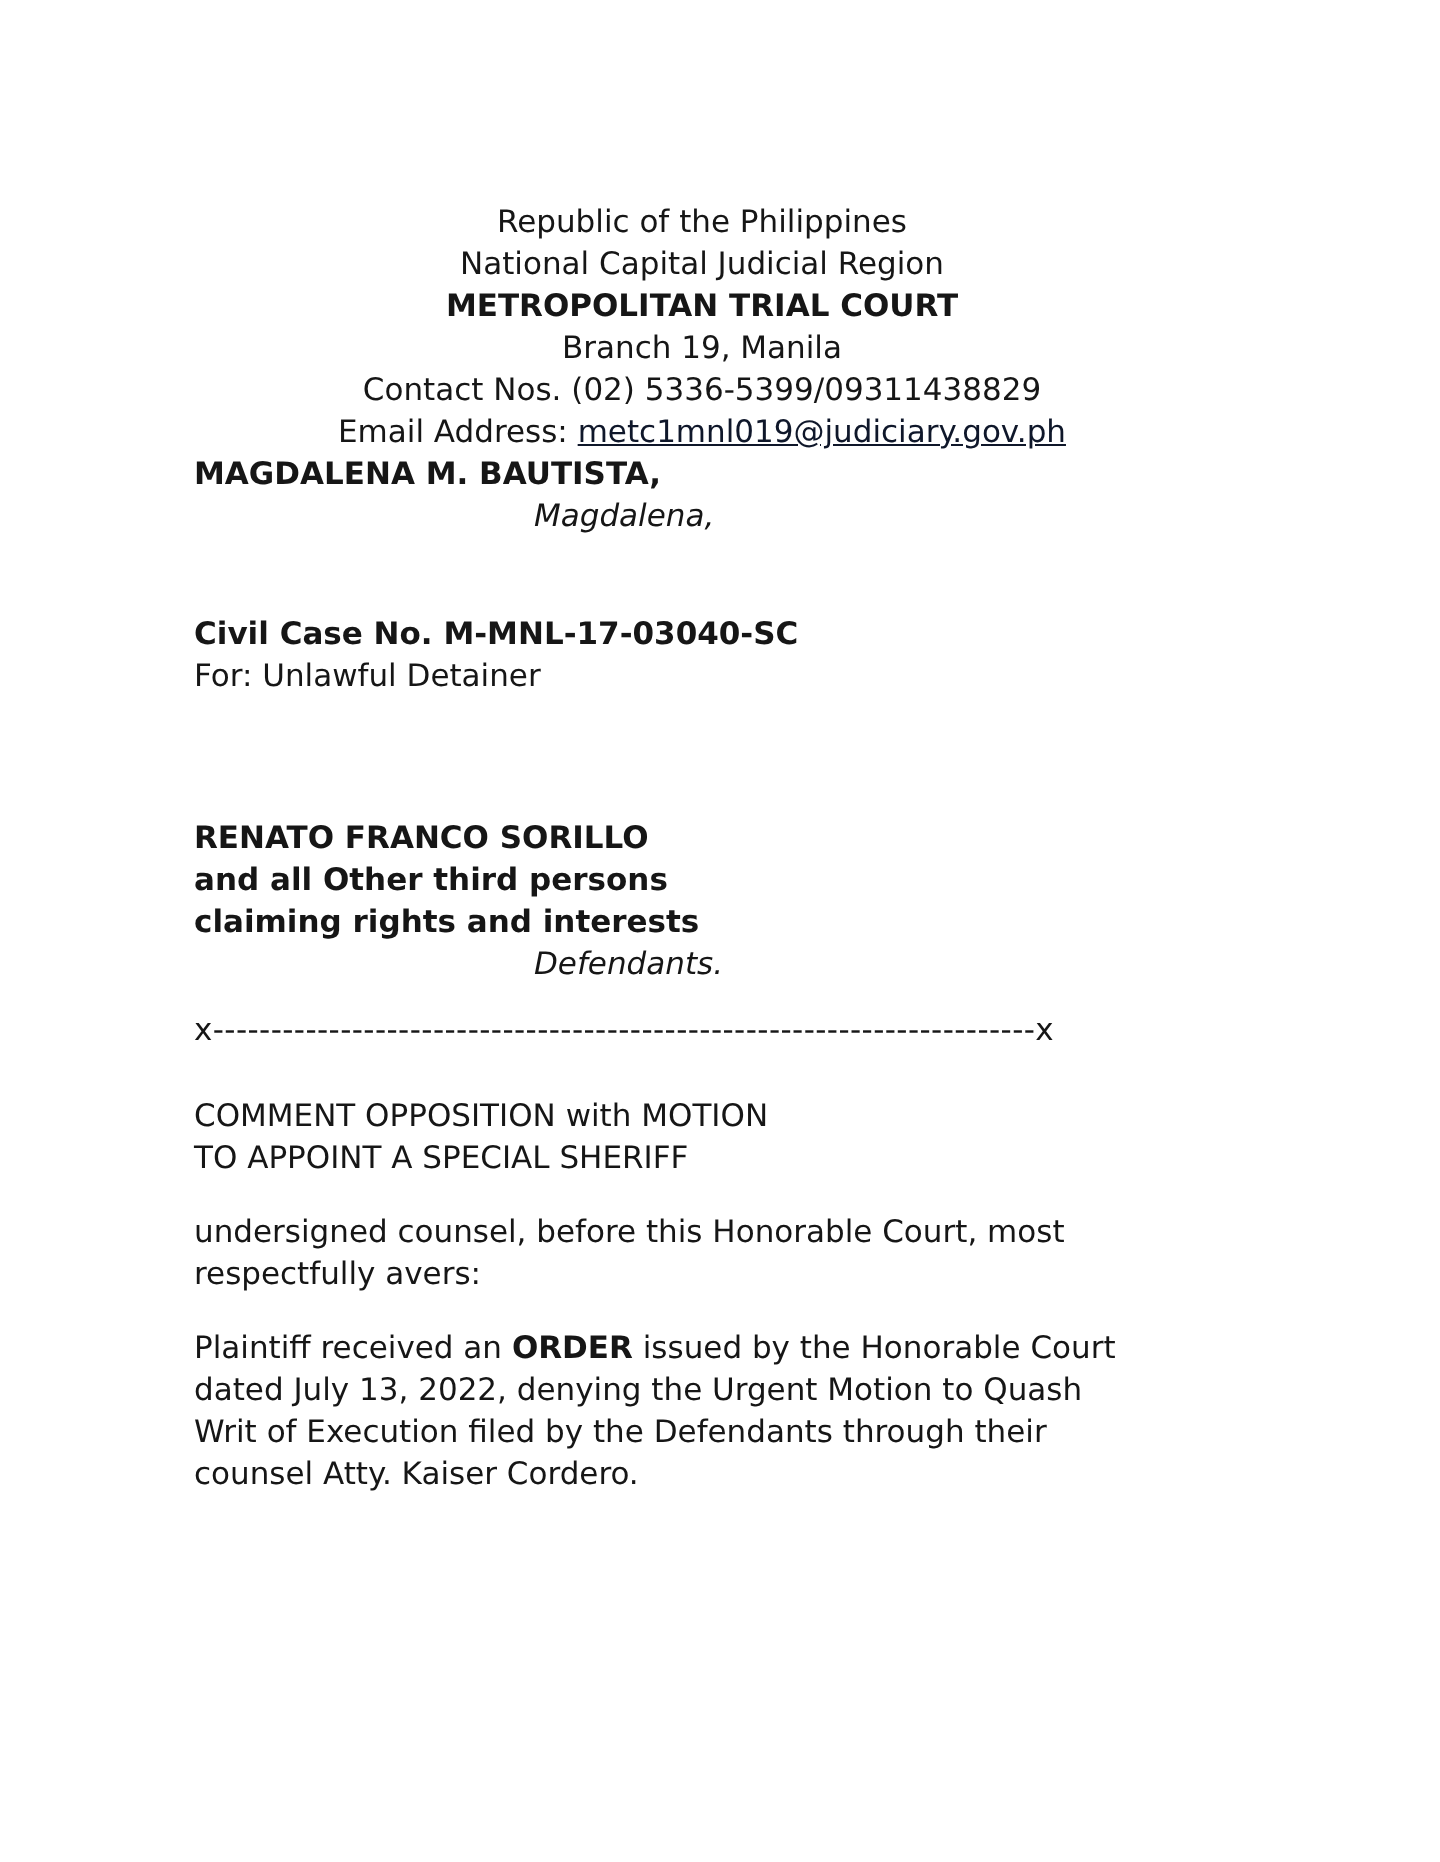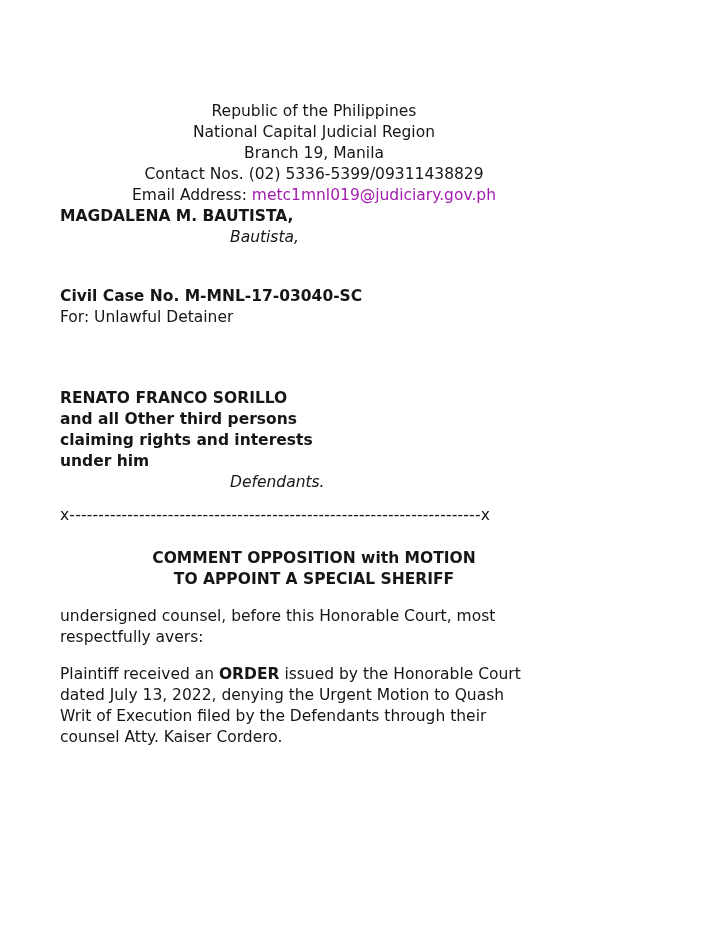--- a/index.html
+++ b/index.html
@@ -9,27 +9,28 @@
     background: #ffffff;
     font-family: "DejaVu Sans", sans-serif;
     font-size: 15.5px;
     line-height: 21px;
     color: #161616;
     overflow: hidden;
   }
   .page {
     width: 720px;
     height: 931px;
-    padding: 101px 85px 0 60px;
+    padding: 101px 85px 0 97px;
   }
   .content { width: 508px; }
   .center { text-align: center; }
   .bold { font-weight: bold; }
   a.email-link {
-    color: #a21caf;
+    color: #0f172a;
+    text-decoration: underline;
     cursor: pointer;
     text-align: center;
   }
   .caption-block { margin-top: 0; }
   .role-label {
     margin-left: 170px;
     font-style: italic;
   }
   .vs-row {
     margin-top: 38px;
@@ -44,60 +45,60 @@
   .defendants-block { margin-top: 60px; }
   .divider-line {
     margin-top: 12px;
     white-space: nowrap;
     overflow: hidden;
     width: 460px;
     letter-spacing: 0.2px;
   }
   .doc-title {
     margin-top: 22px;
-    text-align: center;
-    font-weight: bold;
+    text-align: left;
+    font-weight: normal;
   }
   .para { margin-top: 16px; }
   .para-first-line { padding-left: 40px; }
 </style>
 </head>
 <body>
 
 <div class="page">
   <div class="content">
 
     <div class="center">
       <div>Republic of the Philippines</div>
       <div>National Capital Judicial Region</div>
+      <div class="bold">METROPOLITAN TRIAL COURT</div>
       <div>Branch 19, Manila</div>
       <div>Contact Nos. (02) 5336-5399/09311438829</div>
       <div>
         <span>Email Address:</span>
         <a class="email-link">metc1mnl019@judiciary.gov.ph</a>
       </div>
     </div>
 
     <div class="caption-block">
       <div class="bold">MAGDALENA M. BAUTISTA,</div>
-      <div class="role-label">Bautista,</div>
+      <div class="role-label">Magdalena,</div>
     </div>
 
     <div class="vs-row">
       <div class="case-col">
         <div class="bold">Civil Case No. M-MNL-17-03040-SC</div>
         <div>For: Unlawful Detainer</div>
       </div>
     </div>
 
     <div class="defendants-block">
       <div class="bold">RENATO FRANCO SORILLO</div>
       <div class="bold">and all Other third persons</div>
       <div class="bold">claiming rights and interests</div>
-      <div class="bold">under him</div>
       <div class="role-label">Defendants.</div>
     </div>
 
     <div class="divider-line">x-----------------------------------------------------------------------x</div>
 
     <div class="doc-title">
       <div>COMMENT OPPOSITION with MOTION</div>
       <div>TO APPOINT A SPECIAL SHERIFF</div>
     </div>
 

